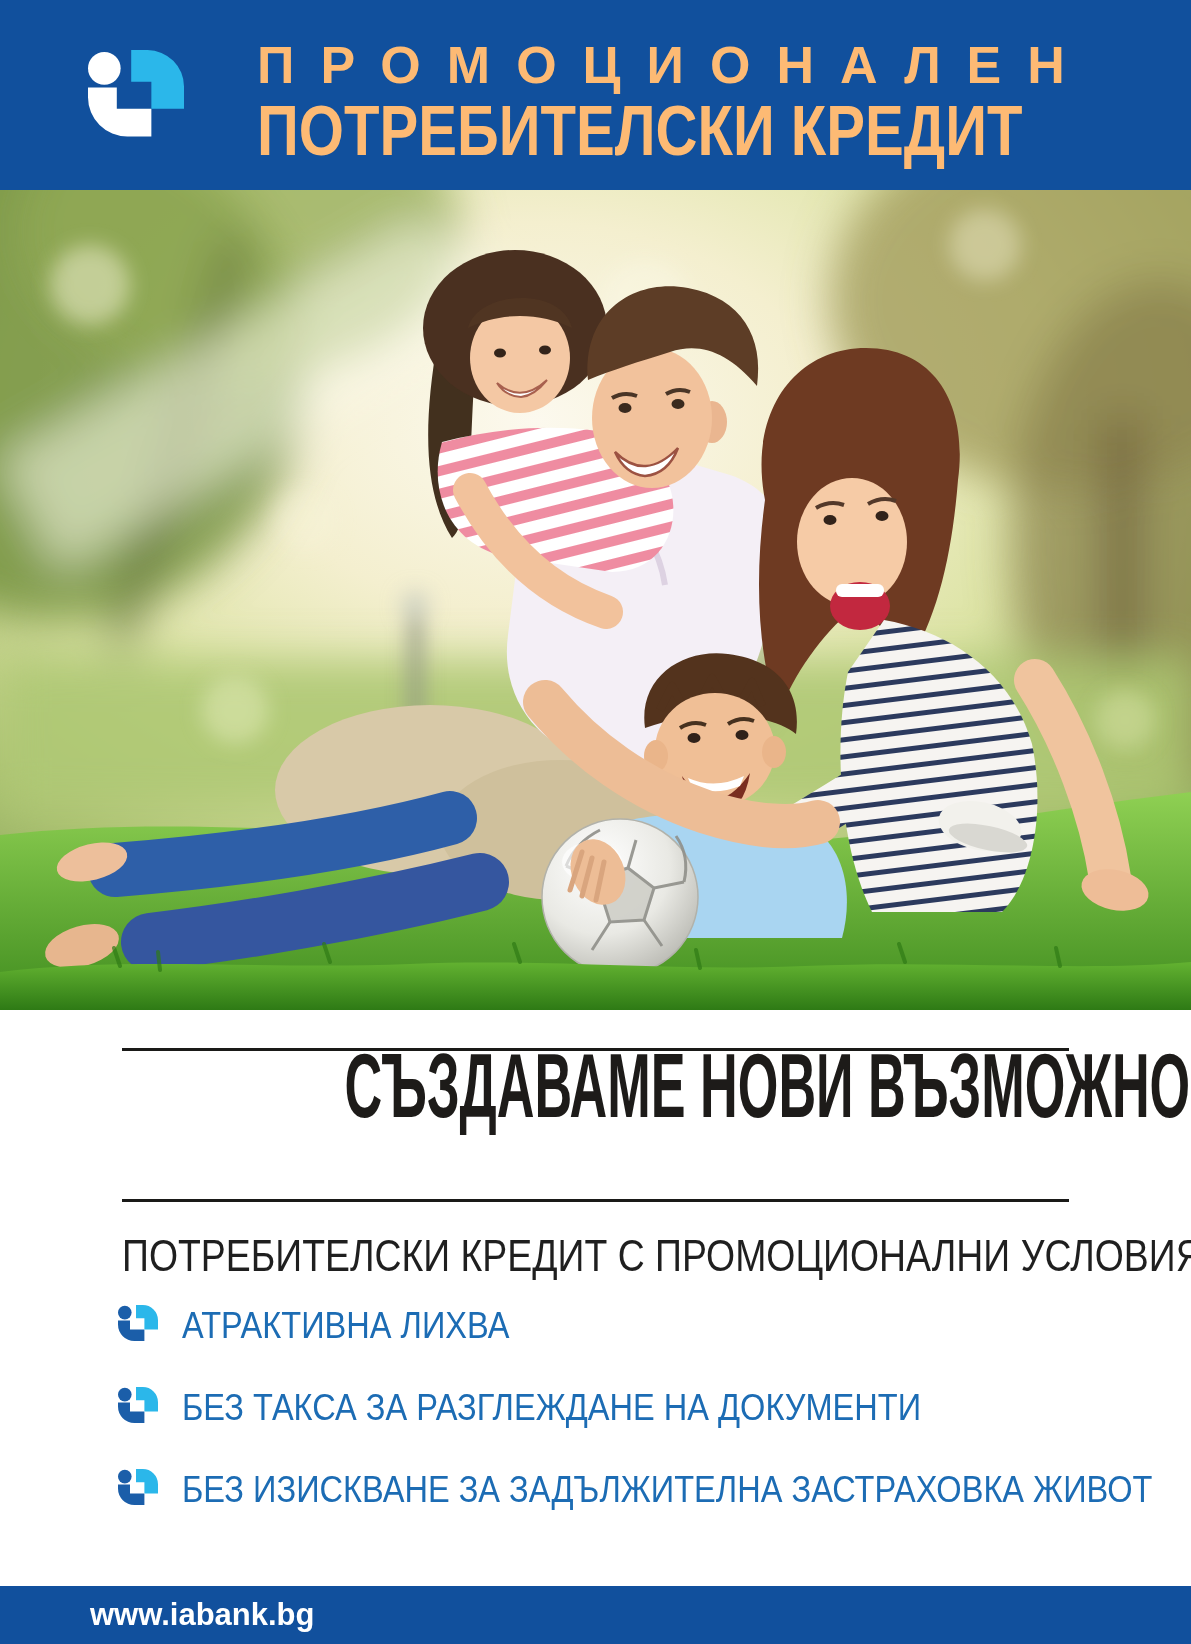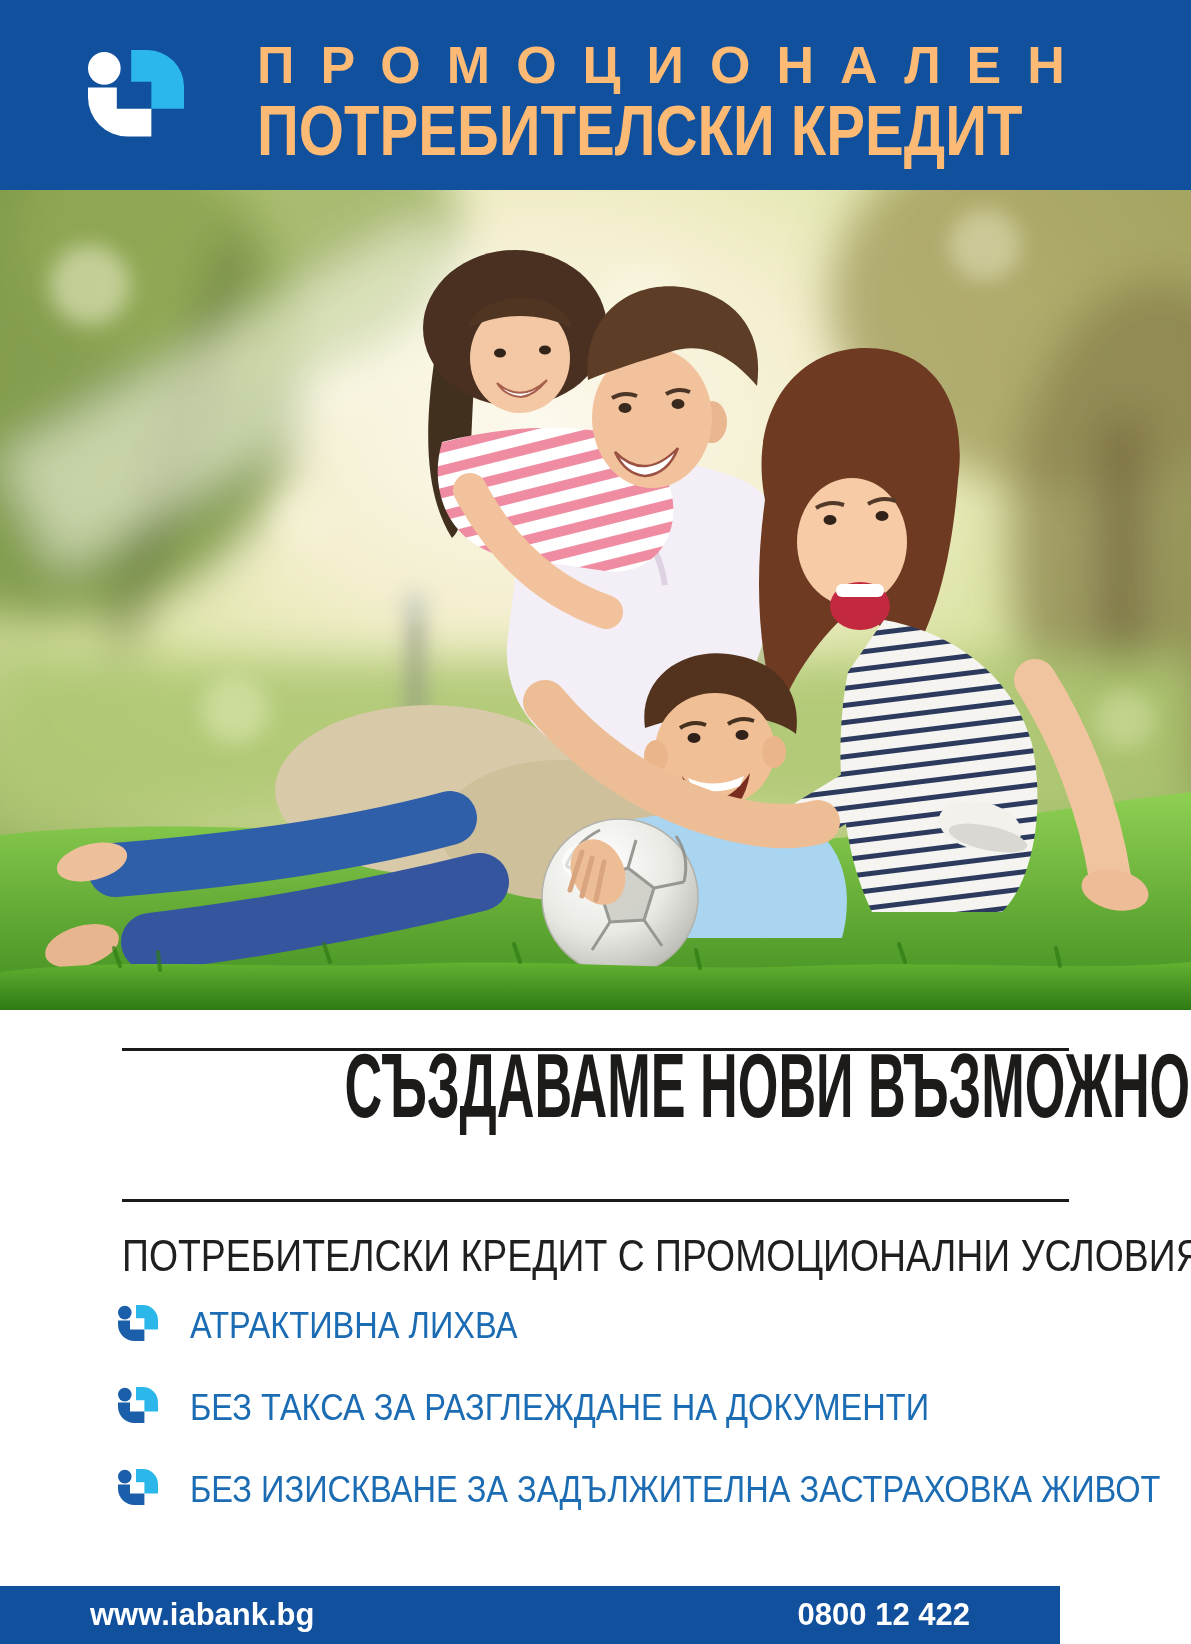--- a/index.html
+++ b/index.html
@@ -43,34 +43,34 @@
   }
   
   .subheading{
     position:absolute;left:122px;top:1232px;margin:0;
     font-size:44px;font-weight:400;color:#1f1f1f;line-height:48px;
     transform:scaleX(.85);transform-origin:left center;white-space:nowrap;
   }
   
   .benefit{
     position:absolute;left:118px;height:46px;
-    display:flex;align-items:center;gap:32px;
+    display:flex;align-items:center;gap:24px;
   }
   .benefit-1{top:1303px;}
   .benefit-2{top:1385px;}
   .benefit-3{top:1467px;}
   .benefit-icon{width:40px;height:42px;flex:0 0 auto;}
   .benefit-label{
     font-size:37px;font-weight:400;color:var(--bullet-blue,#1c6cb4);
     line-height:46px;transform:scaleX(.88);transform-origin:left center;
     white-space:nowrap;
   }
   
   .footer-band{
-    position:absolute;left:0;top:1586px;width:1060px;height:58px;
+    position:absolute;left:0;top:1586px;width:1191px;height:58px;
     background:var(--brand-blue,#11509d);
     display:flex;align-items:center;padding:0 90px;box-sizing:border-box;
   }
   .footer-band .cell{flex:1;color:#fff;font-weight:bold;font-size:31px;white-space:nowrap;}
   .cell-left{text-align:left;}
   .cell-center{text-align:center;}
   .cell-right{text-align:right;}
 </style>
 </head>
 <body>
@@ -256,14 +256,13 @@
   <svg class="benefit-icon" viewBox="0 0 100 105" aria-hidden="true">
     <circle class="logo-blue" cx="17" cy="19" r="17"></circle>
     <path class="logo-blue" d="M0,39 H30 V61 H66 V90 H41 A41,41 0 0 1 0,49 Z"></path>
     <path class="logo-cyan" d="M45,0 H62 A38,38 0 0 1 100,38 V61 H66 V33 H45 Z"></path>
   </svg>
   <span class="benefit-label">БЕЗ ИЗИСКВАНЕ ЗА ЗАДЪЛЖИТЕЛНА ЗАСТРАХОВКА ЖИВОТ</span>
 </div>
 
 <footer class="footer-band">
   <span class="cell cell-left">www.iabank.bg</span>
-  <span class="cell cell-right">0800 12 422</span>
 </footer>
 
 </body></html>

